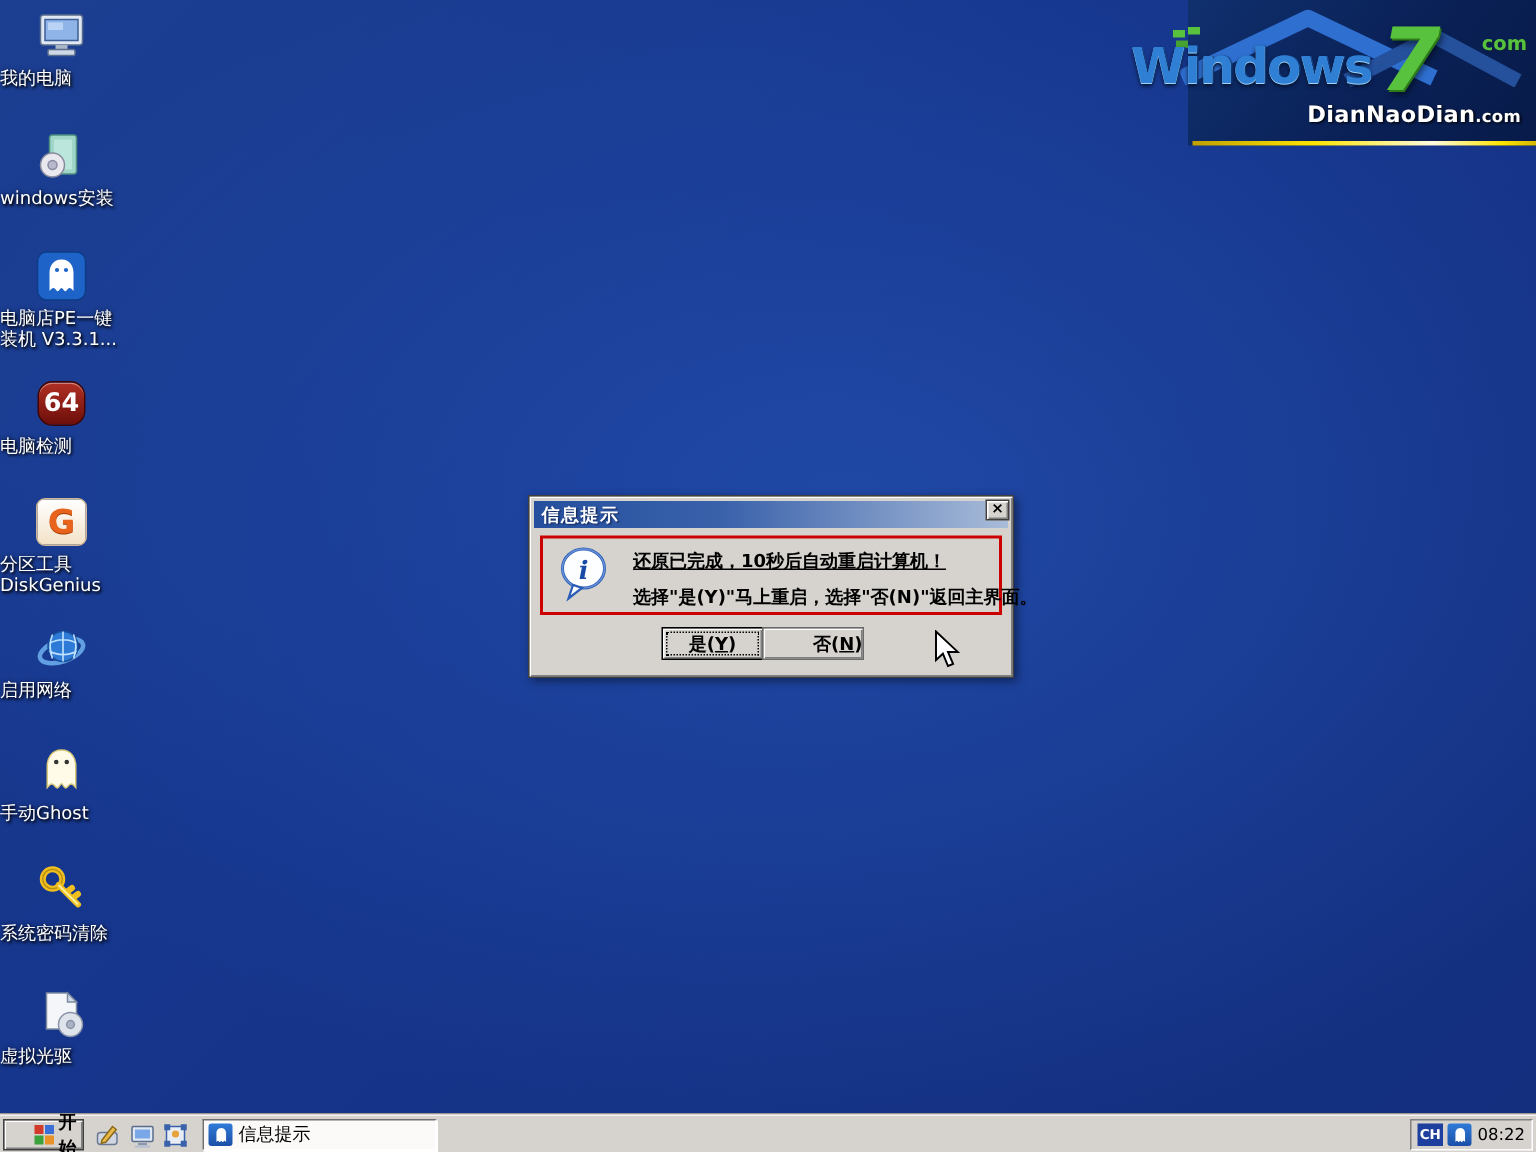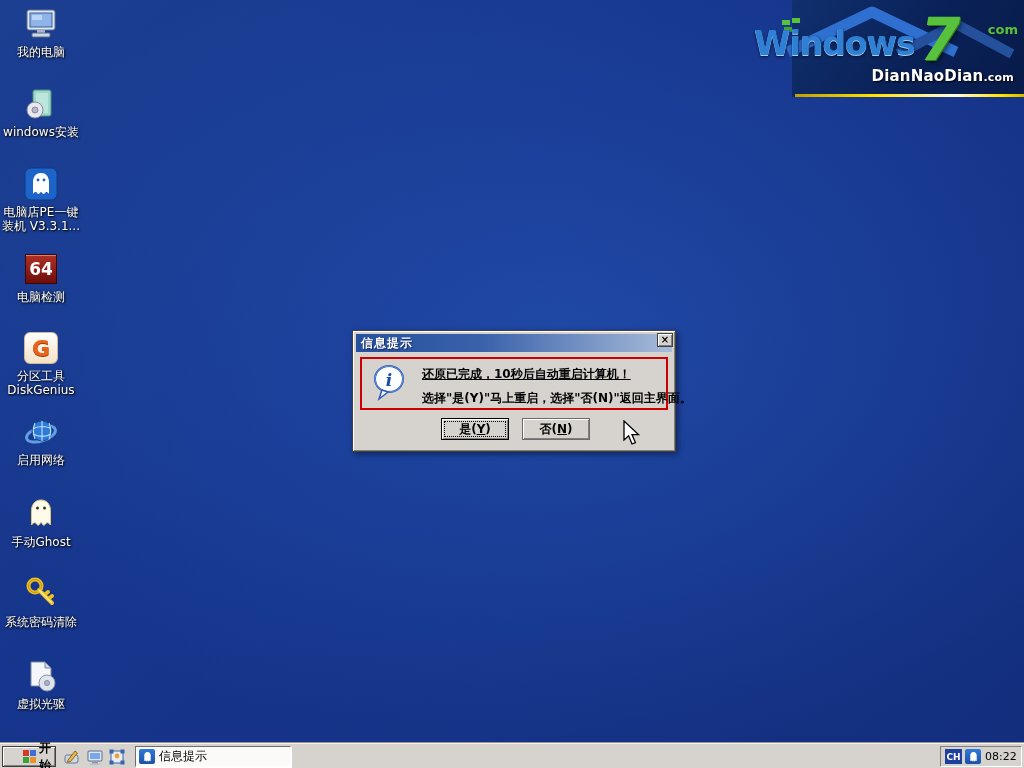--- a/index.html
+++ b/index.html
@@ -26,27 +26,27 @@
     text-shadow:2px 3px 4px rgba(0,0,20,.55); letter-spacing:-2px; white-space:nowrap; }
   .logo-7 { position:absolute; top:6px; left:128px; font-size:58px; font-weight:bold; font-style:italic;
     color:#58c23e; text-shadow:1px 1px 0 #2c7a18, 2px 3px 4px rgba(0,0,0,.5); }
   .logo-com-top { position:absolute; top:22px; right:6px; font-size:13px; font-weight:bold;
     color:#58c23e; text-shadow:1px 1px 1px #123; }
   .logo-site { position:absolute; bottom:12px; right:10px; font-size:15px; font-weight:bold;
     color:#fff; letter-spacing:.2px; text-shadow:1px 1px 2px #000; }
   .logo-site .tld { font-size:11px; }
 
   
-  .desk-icon { position:absolute; left:0; width:82px; text-align:center; cursor:default; }
+  .desk-icon { position:absolute; left:0; width:82px; text-align:left; cursor:default; }
   .desk-icon .img { width:36px; height:36px; margin:0 auto 3px; display:flex;
     align-items:center; justify-content:center; }
   .desk-icon .lbl { color:#fff; font-size:12px; line-height:14px;
     text-shadow:1px 1px 2px #000, 0 0 3px rgba(0,0,0,.7); }
   .badge64 { width:32px; height:30px; background:linear-gradient(180deg,#b03024,#6d0e0a);
-    border:1px solid #3e0605; border-radius:0; color:#fff; font-size:17px; font-weight:bold;
+    border:1px solid #3e0605; border-radius:10px; color:#fff; font-size:17px; font-weight:bold;
     display:flex; align-items:center; justify-content:center;
     box-shadow:inset 0 1px 0 rgba(255,255,255,.4); }
   .gq { width:34px; height:32px; border-radius:6px; background:linear-gradient(180deg,#fff,#f3e2c8);
     display:flex; align-items:center; justify-content:center; font-weight:bold; font-size:22px;
     color:#e8641c; border:1px solid #d0b895; text-shadow:0 1px 0 #a33c05; }
 
   
   .dialog { position:absolute; left:352px; top:330px; width:324px; height:122px;
     background:#d6d3ce; border:1px solid #404040;
     box-shadow:inset 1px 1px 0 #fff, inset -1px -1px 0 #808080, 2px 2px 6px rgba(0,0,0,.45); }
@@ -65,21 +65,21 @@
   .dlg-line { position:absolute; left:60px; color:#000; font-size:12px; font-weight:bold;
     white-space:nowrap; }
   .dlg-line1 { top:7px;text-decoration:underline; }
   .dlg-line2 { top:31px; }
   .btn { position:absolute; top:87px; width:68px; height:22px; background:#d6d3ce;
     border:1px solid #6b6b6b; box-shadow:inset 1px 1px 0 #fff, inset -1px -1px 0 #808080;
     font-size:12px; font-weight:bold; color:#000; text-align:center; line-height:20px; cursor:pointer; }
   .btn u { text-decoration:underline; }
   .btn-yes { left:88px; border:1px solid #000; }
   .btn-yes .focus { position:absolute; inset:2px; border:1px dotted #000; }
-  .btn-no { left:169px; }
+  .btn-no { left:155px;text-align:right; }
 
   
   .cursor { position:absolute; left:622px; top:420px; }
 
   
   .taskbar { position:absolute; left:0; bottom:0; width:1024px; height:25px;
     background:#d6d3ce; border-top:1px solid #f4f3f1; box-shadow:0 -1px 0 #9a968f; }
   .start-btn { position:absolute; left:2px; top:2px; width:54px; height:21px;
     background:#d6d3ce; border:1px solid #404040;
     box-shadow:inset 1px 1px 0 #fff, inset -1px -1px 0 #808080;

